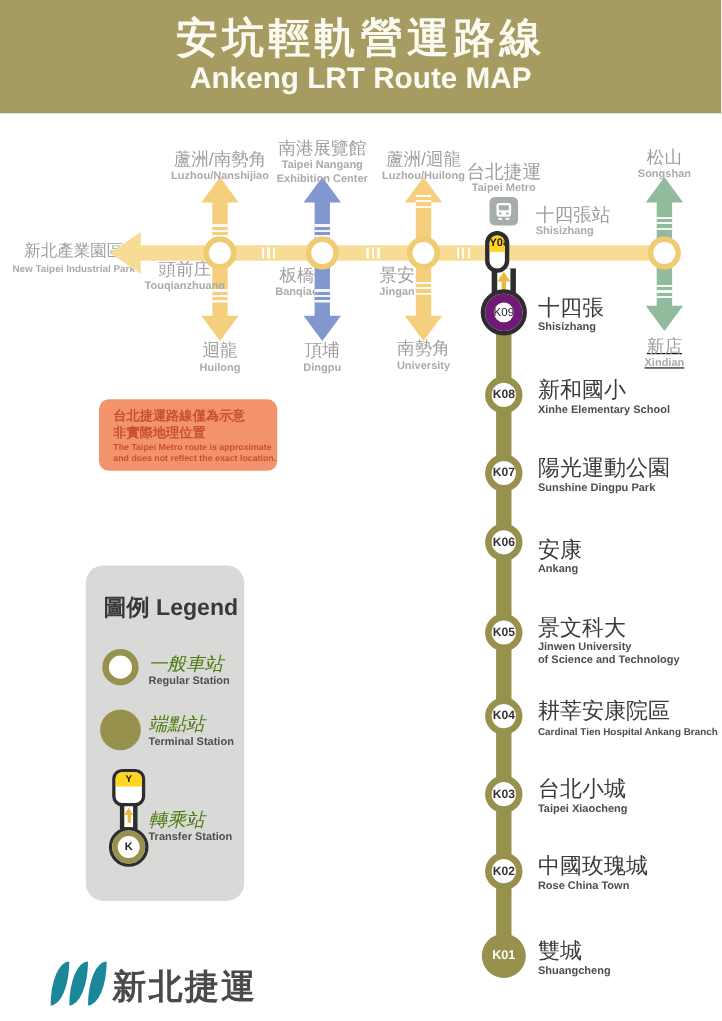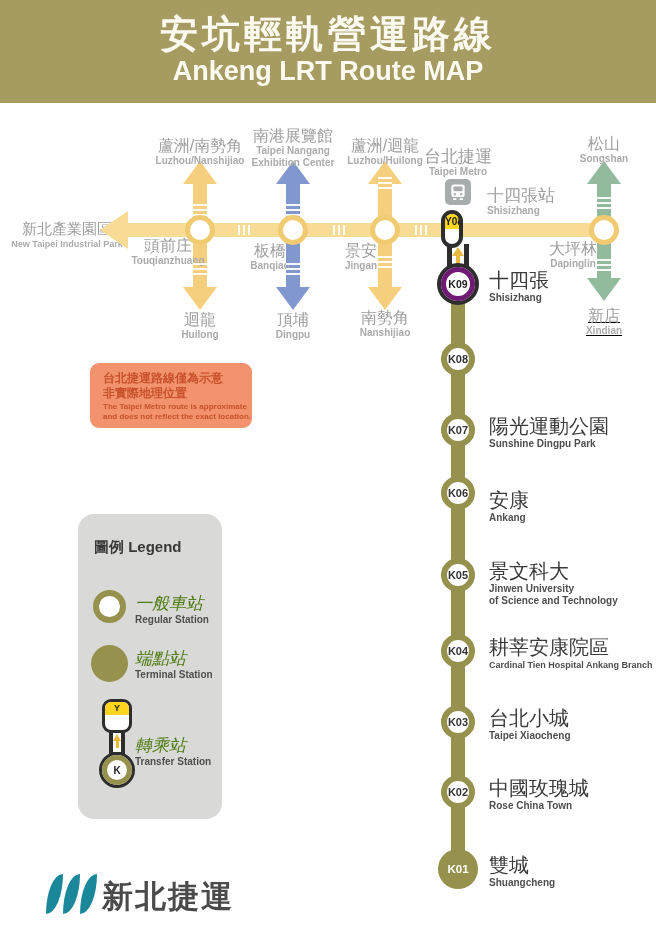--- a/index.html
+++ b/index.html
@@ -40,40 +40,40 @@
   .neck-in{left:452px;top:244px;width:12px;height:24px;background:#fff;z-index:4;}
   .neck-arr-head{left:452px;top:247px;width:0;height:0;border-left:6px solid transparent;
                  border-right:6px solid transparent;border-bottom:9px solid #E9BA3F;z-index:5;}
   .neck-arr-stem{left:456px;top:255px;width:4px;height:10px;background:#E9BA3F;z-index:5;}
   .y-badge{left:441px;top:210px;width:22px;height:38px;box-sizing:border-box;border:4px solid #2D2D2D;
            border-radius:11px;background:#fff;overflow:hidden;z-index:6;}
   .y-badge-head{height:15px;background:#FFD520;color:#1d1d1d;font-size:10px;font-weight:bold;
                 text-align:center;line-height:15px;}
   .k09{left:437px;top:263px;width:42px;height:42px;box-sizing:border-box;border:4px solid #2D2D2D;
        border-radius:50%;background:#fff;z-index:6;}
-  .k09-in{position:absolute;inset:0;border:5px solid #701a75;border-radius:50%;
-          display:flex;align-items:center;justify-content:center;font-size:10.5px;font-weight:bold;color:#222;}
+  .k09-in{position:absolute;inset:0;border:8px solid #701a75;border-radius:50%;
+          display:flex;align-items:center;justify-content:center;font-size:10.5px;font-weight:normal;color:#222;}
 
   
   .lrt-line{left:451px;top:284px;width:14px;height:585px;background:#97914E;z-index:0;}
   .k-circle{width:34px;height:34px;box-sizing:border-box;border:6px solid #97914E;background:#fff;
             border-radius:50%;display:flex;align-items:center;justify-content:center;
             font-size:11px;font-weight:bold;color:#333;z-index:3;left:441px;}
   .k-terminal{width:40px;height:40px;background:#97914E;border-radius:50%;display:flex;align-items:center;
               justify-content:center;font-size:11.5px;font-weight:bold;color:#fff;z-index:3;left:438px;}
 
   
   .note{left:90px;top:363px;width:162px;height:65px;background:#F2936E;border-radius:9px;
         box-sizing:border-box;padding:8px 0 0 13px;}
   .note-zh{font-size:12px;font-weight:bold;color:#C8512B;line-height:14.5px;}
   .note-en{font-size:8px;font-weight:bold;color:#C8512B;line-height:9.5px;margin-top:2px;}
 
   
   .legend{left:78px;top:514px;width:144px;height:305px;background:#D9D9D7;border-radius:16px;}
-  .legend-title{left:16px;top:24px;font-size:15px;font-weight:bold;color:#383838;}
+  .legend-title{left:16px;top:24px;font-size:21px;font-weight:bold;color:#383838;}
   .lg-zh{font-size:17px;color:#4d7c0f;line-height:20px;font-style:italic;}
   .lg-en{font-size:10px;font-weight:bold;color:#4F4F4F;line-height:12px;}
   .lg-circle{left:15px;top:76px;width:33px;height:33px;box-sizing:border-box;border:6px solid #97914E;
              background:#fff;border-radius:50%;}
   .lg-solid{left:13px;top:131px;width:37px;height:37px;background:#97914E;border-radius:50%;}
   .lg-ybadge{left:24px;top:185px;width:30px;height:34px;box-sizing:border-box;border:3px solid #2D2D2D;
              border-radius:9px;background:#fff;overflow:hidden;}
   .lg-yhead{height:13px;background:#FFD520;color:#1d1d1d;font-size:9px;font-weight:bold;
             text-align:center;line-height:13px;}
   .lg-neck{left:31px;top:216px;width:16px;height:24px;background:#2D2D2D;}
@@ -158,37 +158,33 @@
   <div class="abs ctr" style="left:305px;top:136px;width:160px;">
     <div class="lbl-zh">蘆洲/迴龍</div>
     <div class="lbl-en">Luzhou/Huilong</div>
   </div>
   <div class="abs ctr" style="left:321px;top:241px;width:80px;">
     <div class="lbl-zh">景安</div>
     <div class="lbl-en">Jingan</div>
   </div>
   <div class="abs ctr" style="left:335px;top:308px;width:100px;">
     <div class="lbl-zh">南勢角</div>
-    <div class="lbl-en">Nanshijiao</div>
+    <div class="lbl-en">University</div>
   </div>
 
   <div class="abs v-shaft" style="left:597px;top:183px;height:97px;background:#92BA9D;"></div>
   <div class="abs arr-up" style="left:587px;top:161px;border-bottom:23px solid #92BA9D;"></div>
   <div class="abs arr-dn" style="left:587px;top:278px;border-top:23px solid #92BA9D;"></div>
   <div class="abs tickV" style="left:597px;top:196px;"></div>
   <div class="abs tickV" style="left:597px;top:258px;"></div>
   <div class="abs m-circle" style="left:589px;top:215px;"></div>
   <div class="abs ctr" style="left:544px;top:134px;width:120px;">
     <div class="lbl-zh">松山</div>
     <div class="lbl-en">Songshan</div>
   </div>
-  <div class="abs ctr" style="left:523px;top:239px;width:100px;">
-    <div class="lbl-zh">大坪林</div>
-    <div class="lbl-en">Dapinglin</div>
-  </div>
   <div class="abs ctr" style="left:554px;top:306px;width:100px;text-decoration:underline;">
     <div class="lbl-zh">新店</div>
     <div class="lbl-en">Xindian</div>
   </div>
 
   <div class="abs ctr" style="left:8px;top:219px;width:118px;">
     <div class="lbl-zh" style="font-size:15px;">新北產業園區</div>
     <div class="lbl-en" style="font-size:9px;">New Taipei Industrial Park</div>
   </div>
 
@@ -230,20 +226,24 @@
   <div class="abs k-circle" style="top:558px;">K05</div>
   <div class="abs k-circle" style="top:634px;">K04</div>
   <div class="abs k-circle" style="top:705px;">K03</div>
   <div class="abs k-circle" style="top:775px;">K02</div>
   <div class="abs k-terminal" style="top:849px;">K01</div>
 
   <div class="abs" style="left:489px;top:269px;">
     <div class="dark-zh">十四張</div>
     <div class="dark-en">Shisizhang</div>
   </div>
+  <div class="abs" style="left:489px;top:344px;">
+    <div class="dark-zh">新和國小</div>
+    <div class="dark-en">Xinhe Elementary School</div>
+  </div>
   <div class="abs" style="left:489px;top:415px;">
     <div class="dark-zh">陽光運動公園</div>
     <div class="dark-en">Sunshine Dingpu Park</div>
   </div>
   <div class="abs" style="left:489px;top:489px;">
     <div class="dark-zh">安康</div>
     <div class="dark-en">Ankang</div>
   </div>
   <div class="abs" style="left:489px;top:560px;">
     <div class="dark-zh">景文科大</div>

